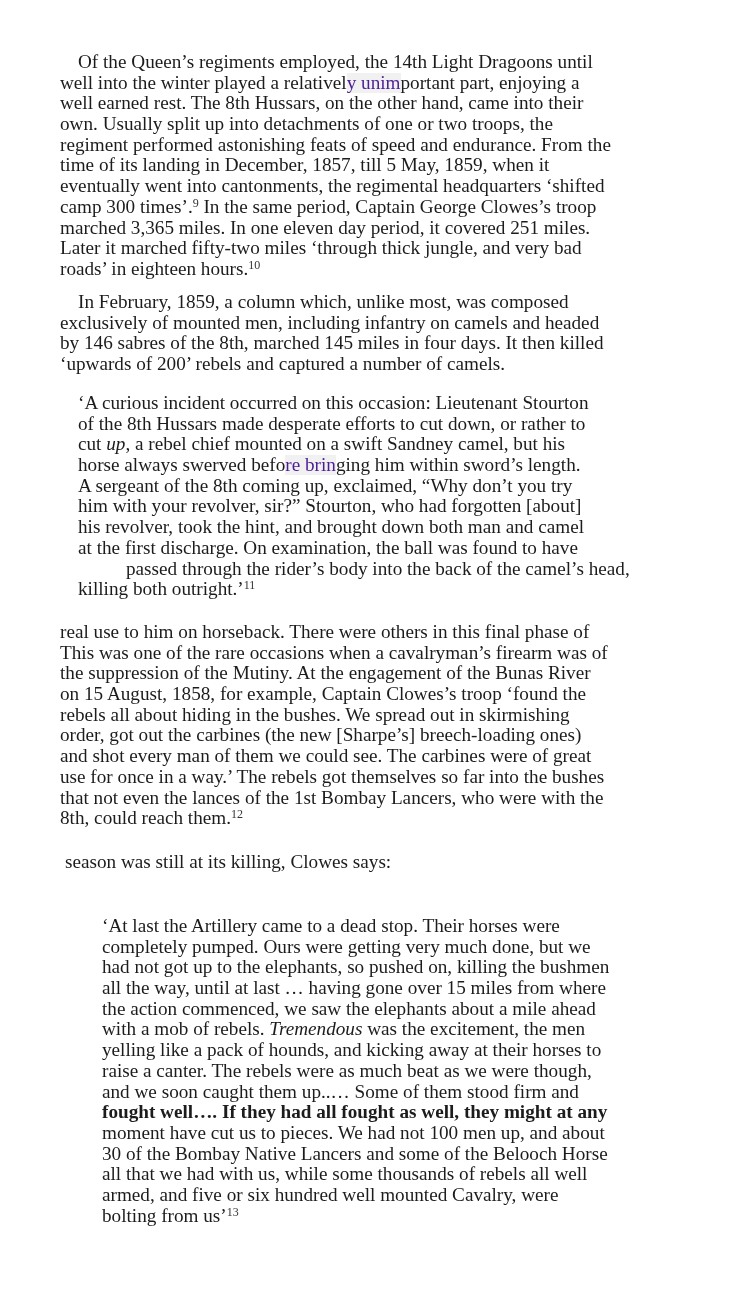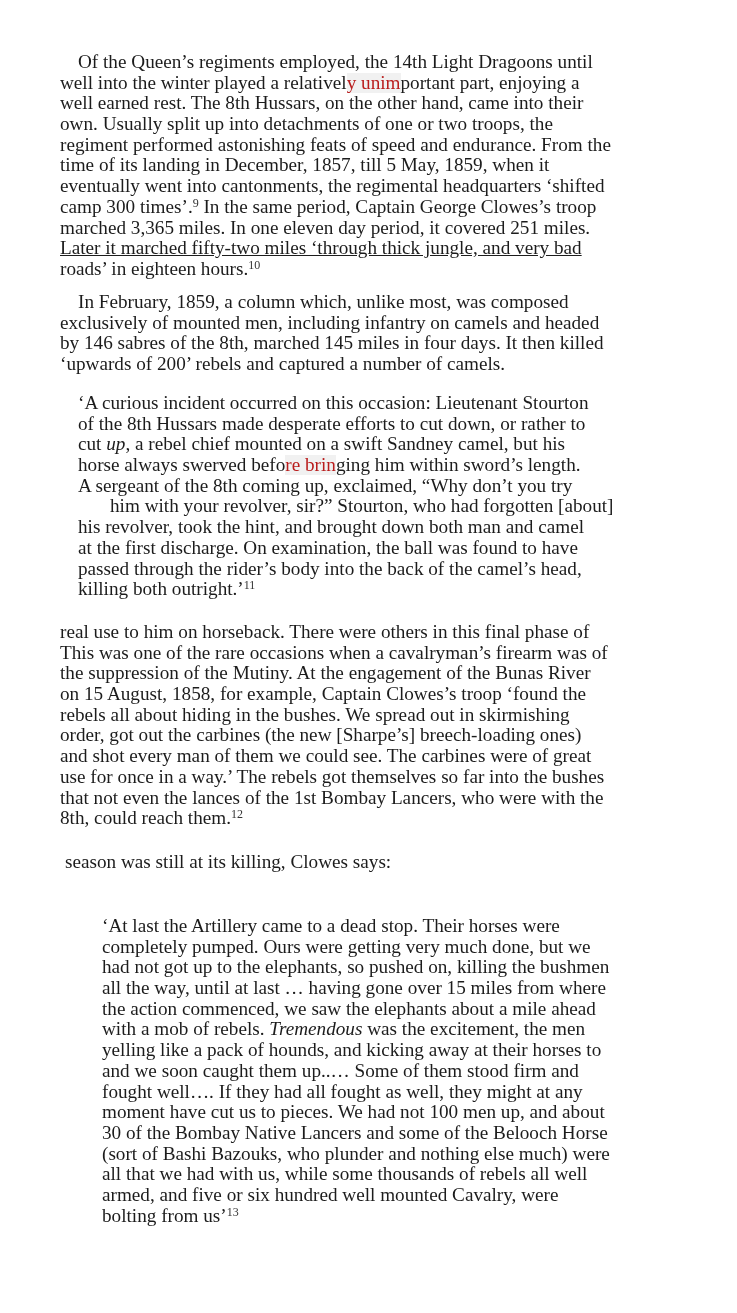--- a/index.html
+++ b/index.html
@@ -15,21 +15,21 @@
     line-height: 20.7px;
     text-align: justify;
     margin: 0;
   }
   .block .line { display: block; text-align: justify; text-align-last: justify; white-space: nowrap; height: 20.7px; }
   .block .line.last { text-align-last: left; }
   .line .inner { display: inline-block; width: 100%; text-align: justify; text-align-last: justify; }
   .line.last .inner { text-align-last: left; }
   sup, .sup { font-size: 12px; vertical-align: 6px; line-height: 0; color: #333; }
   em { font-style: italic; }
-  .faint { color: #b91c1c; background: #f1f1f1; }
+  .faint { color: #4c1d95; background: #f1f1f1; }
 
   #p1 { left: 60px; top: 52px; width: 611px; }
   #p2 { left: 60px; top: 292px; width: 611px; }
   #q1 { left: 78px; top: 393px; width: 573px; }
   #p3 { left: 60px; top: 622px; width: 611px; }
   #p4 { left: 65px; top: 852px; width: 609px; overflow: hidden; }
   #q2 { left: 102px; top: 916px; width: 570px; }
 
   .indent-18 { padding-left: 18px; }
   .indent-22 { padding-left: 22px; }
@@ -44,41 +44,41 @@
   <div class="block" id="p1">
     <span class="line indent-18"><span class="inner" style="height: 20.7px; overflow: hidden;">Of the Queen’s regiments employed, the 14th Light Dragoons until<span style="display: inline-block; width: 100%; height: 0px;"></span></span></span>
     <span class="line"><span class="inner" style="height: 20.7px; overflow: hidden;"><span>well into the winter played a relativel</span><span class="faint">y unim</span><span>portant part, enjoying a</span><span style="display: inline-block; width: 100%; height: 0px;"></span></span></span>
     <span class="line"><span class="inner" style="height: 20.7px; overflow: hidden;">well earned rest. The 8th Hussars, on the other hand, came into their<span style="display: inline-block; width: 100%; height: 0px;"></span></span></span>
     <span class="line"><span class="inner" style="height: 20.7px; overflow: hidden;">own. Usually split up into detachments of one or two troops, the<span style="display: inline-block; width: 100%; height: 0px;"></span></span></span>
     <span class="line"><span class="inner" style="height: 20.7px; overflow: hidden;">regiment performed astonishing feats of speed and endurance. From the<span style="display: inline-block; width: 100%; height: 0px;"></span></span></span>
     <span class="line"><span class="inner" style="height: 20.7px; overflow: hidden;">time of its landing in December, 1857, till 5 May, 1859, when it<span style="display: inline-block; width: 100%; height: 0px;"></span></span></span>
     <span class="line"><span class="inner" style="height: 20.7px; overflow: hidden;">eventually went into cantonments, the regimental headquarters ‘shifted<span style="display: inline-block; width: 100%; height: 0px;"></span></span></span>
     <span class="line"><span class="inner" style="height: 20.7px; overflow: hidden;"><span>camp 300 times’.</span><span class="sup">9</span><span> In the same period, Captain George Clowes’s troop</span><span style="display: inline-block; width: 100%; height: 0px;"></span></span></span>
     <span class="line"><span class="inner" style="height: 20.7px; overflow: hidden;">marched 3,365 miles. In one eleven day period, it covered 251 miles.<span style="display: inline-block; width: 100%; height: 0px;"></span></span></span>
-    <span class="line"><span class="inner" style="height: 20.7px; overflow: hidden; text-decoration: underline;">Later it marched fifty-two miles ‘through thick jungle, and very bad<span style="display: inline-block; width: 100%; height: 0px;"></span></span></span>
+    <span class="line"><span class="inner" style="height: 20.7px; overflow: hidden;">Later it marched fifty-two miles ‘through thick jungle, and very bad<span style="display: inline-block; width: 100%; height: 0px;"></span></span></span>
     <span class="line last"><span class="inner"><span>roads’ in eighteen hours.</span><span class="sup">10</span></span></span>
   </div>
 
   <div class="block" id="p2">
     <span class="line indent-18"><span class="inner" style="height: 20.7px; overflow: hidden;">In February, 1859, a column which, unlike most, was composed<span style="display: inline-block; width: 100%; height: 0px;"></span></span></span>
     <span class="line"><span class="inner" style="height: 20.7px; overflow: hidden;">exclusively of mounted men, including infantry on camels and headed<span style="display: inline-block; width: 100%; height: 0px;"></span></span></span>
     <span class="line"><span class="inner" style="height: 20.7px; overflow: hidden;">by 146 sabres of the 8th, marched 145 miles in four days. It then killed<span style="display: inline-block; width: 100%; height: 0px;"></span></span></span>
     <span class="line last"><span class="inner">‘upwards of 200’ rebels and captured a number of camels.</span></span>
   </div>
 
   <div class="block" id="q1">
     <span class="line"><span class="inner" style="height: 20.7px; overflow: hidden;">‘A curious incident occurred on this occasion: Lieutenant Stourton<span style="display: inline-block; width: 100%; height: 0px;"></span></span></span>
     <span class="line"><span class="inner" style="height: 20.7px; overflow: hidden;">of the 8th Hussars made desperate efforts to cut down, or rather to<span style="display: inline-block; width: 100%; height: 0px;"></span></span></span>
     <span class="line"><span class="inner" style="height: 20.7px; overflow: hidden;"><span>cut </span><em>up</em><span>, a rebel chief mounted on a swift Sandney camel, but his</span><span style="display: inline-block; width: 100%; height: 0px;"></span></span></span>
     <span class="line"><span class="inner" style="height: 20.7px; overflow: hidden;"><span>horse always swerved befo</span><span class="faint">re brin</span><span>ging him within sword’s length.</span><span style="display: inline-block; width: 100%; height: 0px;"></span></span></span>
     <span class="line"><span class="inner" style="height: 20.7px; overflow: hidden;">A sergeant of the 8th coming up, exclaimed, “Why don’t you try<span style="display: inline-block; width: 100%; height: 0px;"></span></span></span>
-    <span class="line"><span class="inner" style="height: 20.7px; overflow: hidden; margin-left: 32px;">him with your revolver, sir?” Stourton, who had forgotten [about]<span style="display: inline-block; width: 100%; height: 0px;"></span></span></span>
+    <span class="line"><span class="inner" style="height: 20.7px; overflow: hidden;">him with your revolver, sir?” Stourton, who had forgotten [about]<span style="display: inline-block; width: 100%; height: 0px;"></span></span></span>
     <span class="line"><span class="inner" style="height: 20.7px; overflow: hidden;">his revolver, took the hint, and brought down both man and camel<span style="display: inline-block; width: 100%; height: 0px;"></span></span></span>
     <span class="line"><span class="inner" style="height: 20.7px; overflow: hidden;">at the first discharge. On examination, the ball was found to have<span style="display: inline-block; width: 100%; height: 0px;"></span></span></span>
-    <span class="line"><span class="inner" style="height: 20.7px; overflow: hidden;">passed through the rider’s body into the back of the camel’s head,<span style="display: inline-block; width: 100%; height: 0px;"></span></span></span>
+    <span class="line"><span class="inner" style="height: 20.7px; overflow: hidden; margin-left: 48px;">passed through the rider’s body into the back of the camel’s head,<span style="display: inline-block; width: 100%; height: 0px;"></span></span></span>
     <span class="line last"><span class="inner"><span>killing both outright.’</span><span class="sup">11</span></span></span>
   </div>
 
   <div class="block" id="p3">
     <span class="line"><span class="inner" style="height: 20.7px; overflow: hidden;">real use to him on horseback. There were others in this final phase of<span style="display: inline-block; width: 100%; height: 0px;"></span></span></span>
     <span class="line"><span class="inner" style="height: 20.7px; overflow: hidden;">This was one of the rare occasions when a cavalryman’s firearm was of<span style="display: inline-block; width: 100%; height: 0px;"></span></span></span>
     <span class="line"><span class="inner" style="height: 20.7px; overflow: hidden;">the suppression of the Mutiny. At the engagement of the Bunas River<span style="display: inline-block; width: 100%; height: 0px;"></span></span></span>
     <span class="line"><span class="inner" style="height: 20.7px; overflow: hidden;">on 15 August, 1858, for example, Captain Clowes’s troop ‘found the<span style="display: inline-block; width: 100%; height: 0px;"></span></span></span>
     <span class="line"><span class="inner" style="height: 20.7px; overflow: hidden;">rebels all about hiding in the bushes. We spread out in skirmishing<span style="display: inline-block; width: 100%; height: 0px;"></span></span></span>
     <span class="line"><span class="inner" style="height: 20.7px; overflow: hidden;">order, got out the carbines (the new [Sharpe’s] breech-loading ones)<span style="display: inline-block; width: 100%; height: 0px;"></span></span></span>
@@ -93,23 +93,23 @@
   </div>
 
   <div class="block" id="q2">
     <span class="line"><span class="inner" style="height: 20.7px; overflow: hidden;">‘At last the Artillery came to a dead stop. Their horses were<span style="display: inline-block; width: 100%; height: 0px;"></span></span></span>
     <span class="line"><span class="inner" style="height: 20.7px; overflow: hidden;">completely pumped. Ours were getting very much done, but we<span style="display: inline-block; width: 100%; height: 0px;"></span></span></span>
     <span class="line"><span class="inner" style="height: 20.7px; overflow: hidden;">had not got up to the elephants, so pushed on, killing the bushmen<span style="display: inline-block; width: 100%; height: 0px;"></span></span></span>
     <span class="line"><span class="inner" style="height: 20.7px; overflow: hidden;">all the way, until at last … having gone over 15 miles from where<span style="display: inline-block; width: 100%; height: 0px;"></span></span></span>
     <span class="line"><span class="inner" style="height: 20.7px; overflow: hidden; font-family: Liberation Serif, serif;">the action commenced, we saw the elephants about a mile ahead<span style="display: inline-block; width: 100%; height: 0px;"></span></span></span>
     <span class="line"><span class="inner" style="height: 20.7px; overflow: hidden;"><span>with a mob of rebels. </span><em>Tremendous</em><span> was the excitement, the men</span><span style="display: inline-block; width: 100%; height: 0px;"></span></span></span>
     <span class="line"><span class="inner" style="height: 20.7px; overflow: hidden;">yelling like a pack of hounds, and kicking away at their horses to<span style="display: inline-block; width: 100%; height: 0px;"></span></span></span>
+    <span class="line"><span class="inner" style="height: 20.7px; overflow: hidden;">raise a canter. The rebels were as much beat as we were though,<span style="display: inline-block; width: 100%; height: 0px;"></span></span></span>
     <span class="line"><span class="inner" style="height: 20.7px; overflow: hidden;">and we soon caught them up..… Some of them stood firm and<span style="display: inline-block; width: 100%; height: 0px;"></span></span></span>
-    <span class="line"><span class="inner" style="height: 20.7px; overflow: hidden;">fought well…. If they had all fought as well, they might at any<span style="display: inline-block; width: 100%; height: 0px;"></span></span></span>
+    <span class="line"><span class="inner" style="height: 20.7px; overflow: hidden; font-weight: bold;">fought well…. If they had all fought as well, they might at any<span style="display: inline-block; width: 100%; height: 0px;"></span></span></span>
     <span class="line"><span class="inner" style="height: 20.7px; overflow: hidden;">moment have cut us to pieces. We had not 100 men up, and about<span style="display: inline-block; width: 100%; height: 0px;"></span></span></span>
     <span class="line"><span class="inner" style="height: 20.7px; overflow: hidden;">30 of the Bombay Native Lancers and some of the Belooch Horse<span style="display: inline-block; width: 100%; height: 0px;"></span></span></span>
-    <span class="line"><span class="inner" style="height: 20.7px; overflow: hidden;">(sort of Bashi Bazouks, who plunder and nothing else much) were<span style="display: inline-block; width: 100%; height: 0px;"></span></span></span>
     <span class="line"><span class="inner" style="height: 20.7px; overflow: hidden;">all that we had with us, while some thousands of rebels all well<span style="display: inline-block; width: 100%; height: 0px;"></span></span></span>
     <span class="line"><span class="inner" style="height: 20.7px; overflow: hidden;">armed, and five or six hundred well mounted Cavalry, were<span style="display: inline-block; width: 100%; height: 0px;"></span></span></span>
     <span class="line last"><span class="inner"><span>bolting from us’</span><span class="sup">13</span></span></span>
   </div>
 
 </div>
 
 </body></html>

